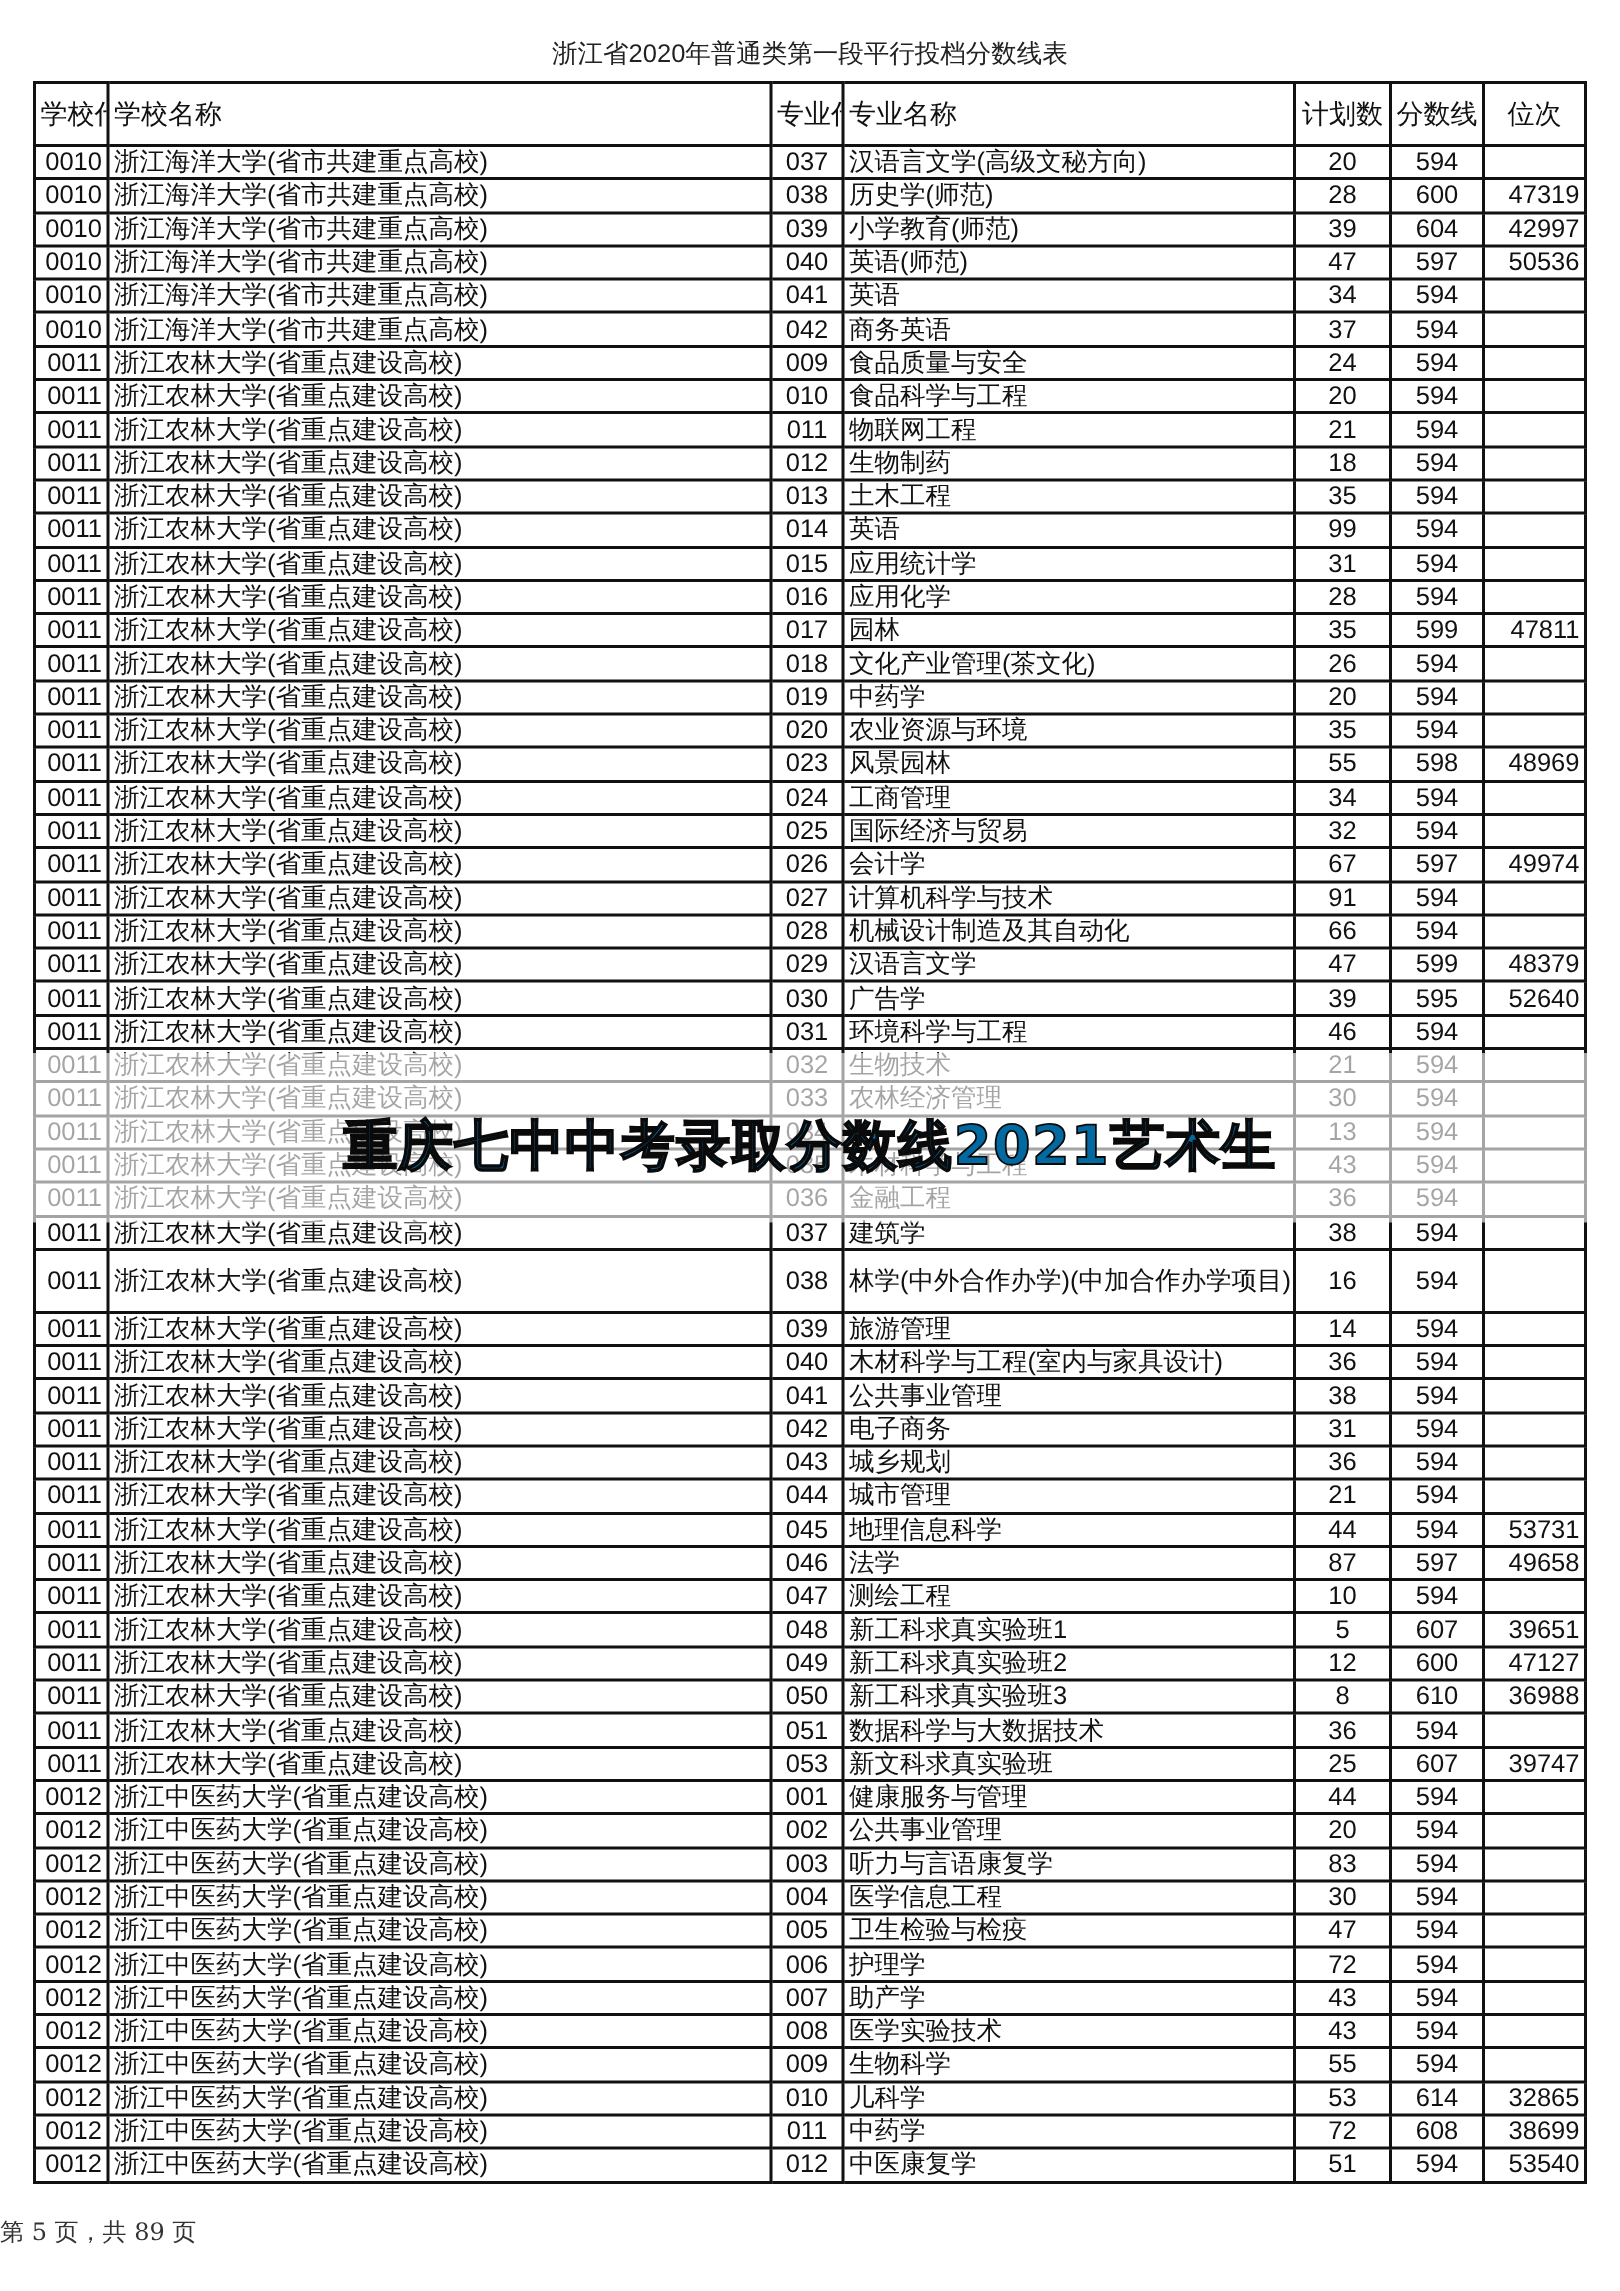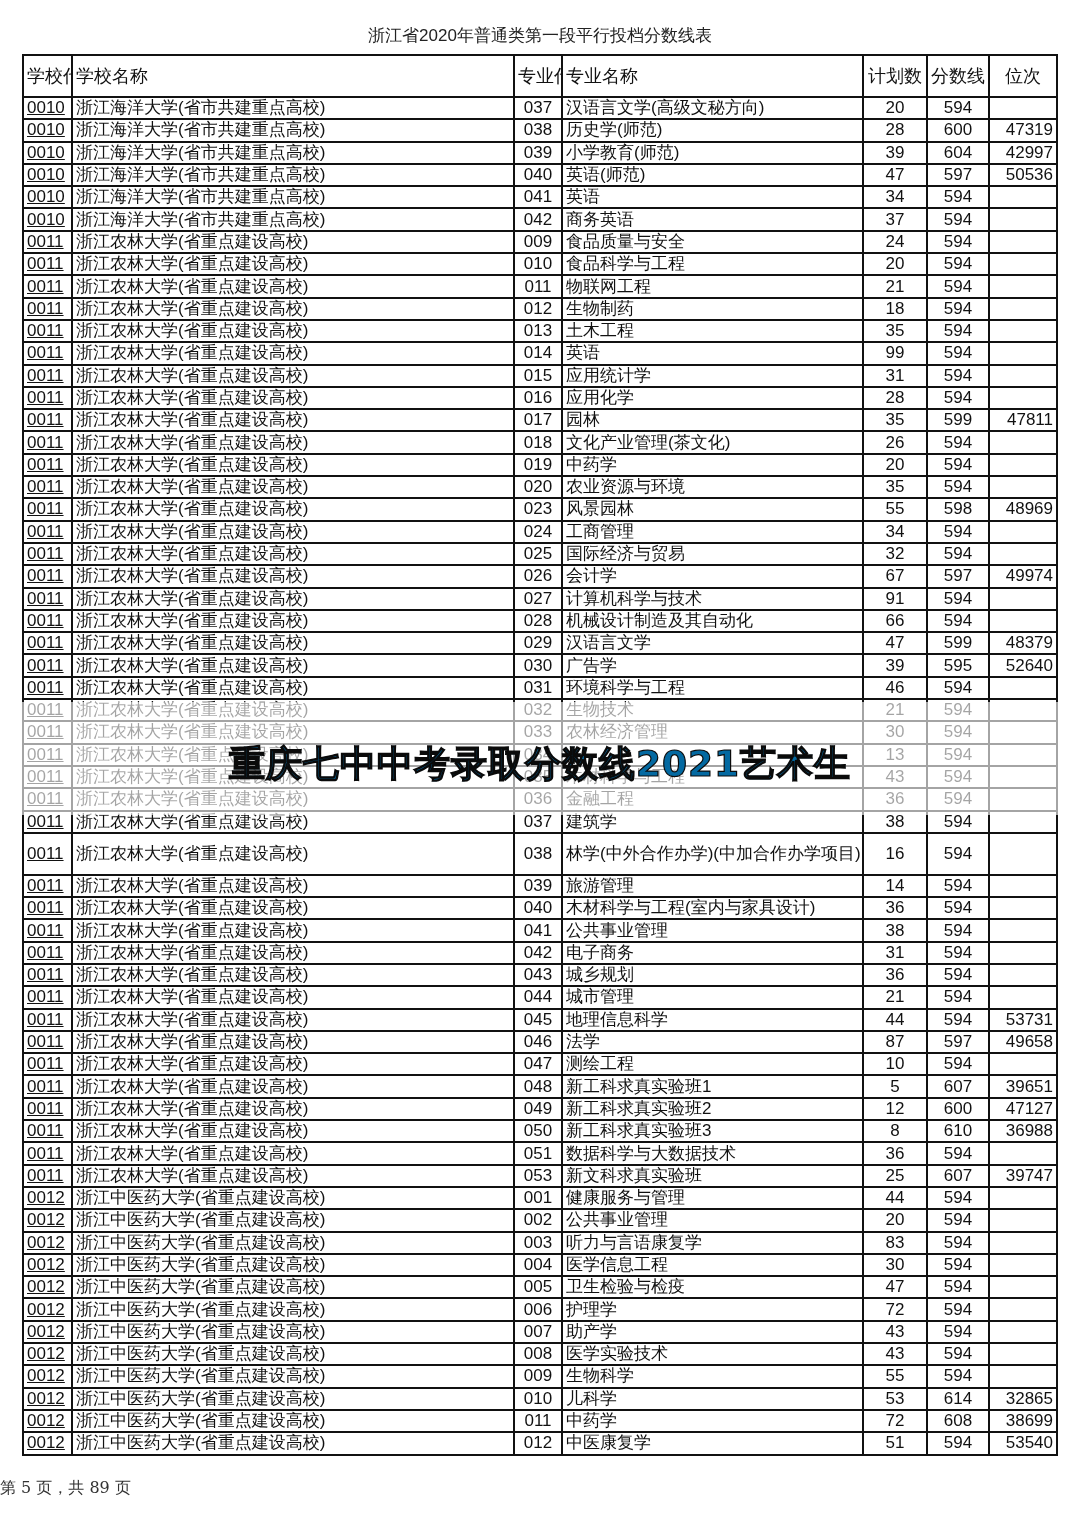--- a/index.html
+++ b/index.html
@@ -9,21 +9,21 @@
                font-size: 17px; color: #222; letter-spacing: 0px; }
   table.score-table { position: absolute; left: 22px; top: 54px; width: 1034px;
                       border-collapse: collapse; table-layout: fixed; }
   table.score-table th, table.score-table td {
       border: 2px solid #111; padding: 0 3px; height: 20.3px; line-height: 20px;
       font-size: 17px; white-space: nowrap; overflow: hidden; font-weight: normal; }
   table.score-table th { height: 40px; line-height: 19px; font-size: 18px; }
   th.c-code, th.c-mcode { text-align: center; white-space: normal; padding: 0 1px; }
   th.c-name, th.c-major { text-align: left; }
   th.c-plan, th.c-score, th.c-rank { text-align: center; }
-  td.c-code { text-align: left; padding: 0 1px; text-decoration: underline; }
+  td.c-code { text-align: right; padding: 0 1px; }
   td.c-mcode { text-align: center; }
   td.c-plan, td.c-score { text-align: center; }
   td.c-rank { text-align: right; padding-right: 4px; }
   td.wrap { white-space: normal; line-height: 20px; }
   tr.tall td { height: 40px; }
   .overlay-band { position: absolute; left: 0; top: 702px; width: 1080px; height: 113px;
                   background: rgba(255,255,255,0.62); }
   .overlay-title { position: absolute; left: 0; width: 1080px; top: 740px; text-align: center;
                    font-family: "DejaVu Sans", sans-serif; font-weight: bold; font-size: 36px;
                    color: #0369a1; letter-spacing: 1px; -webkit-text-stroke: 1.2px #0a0a0a; }

